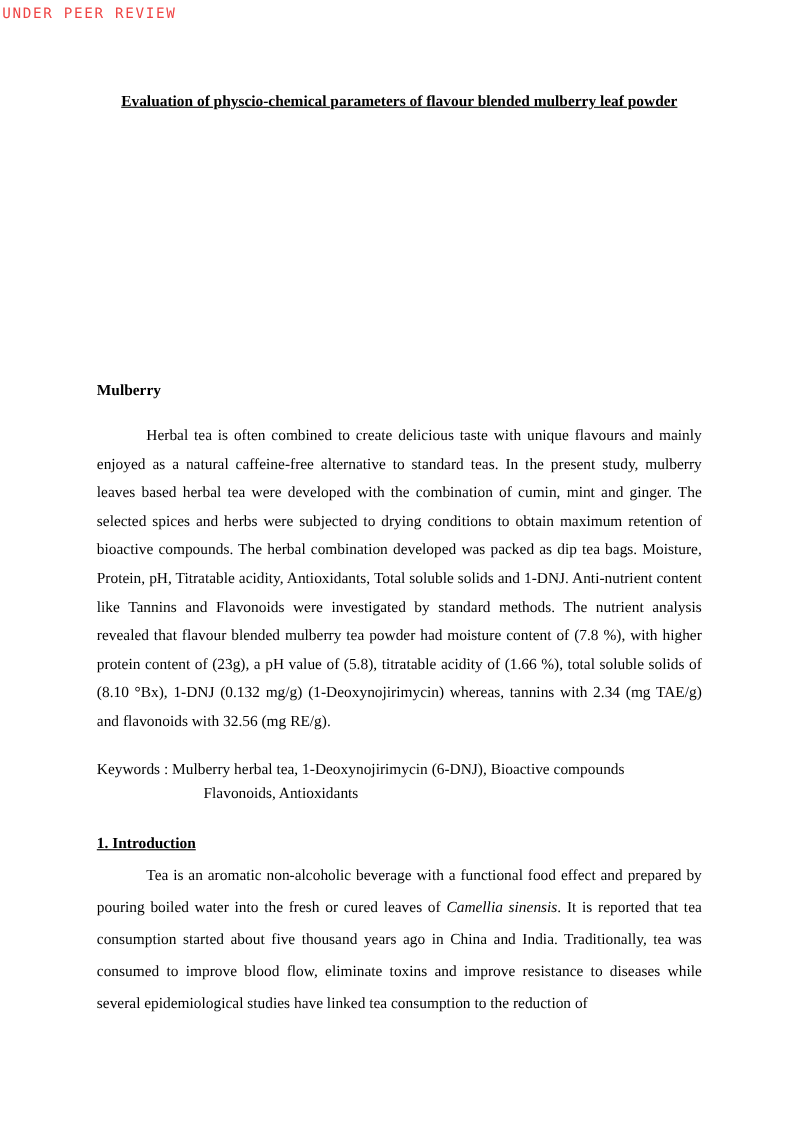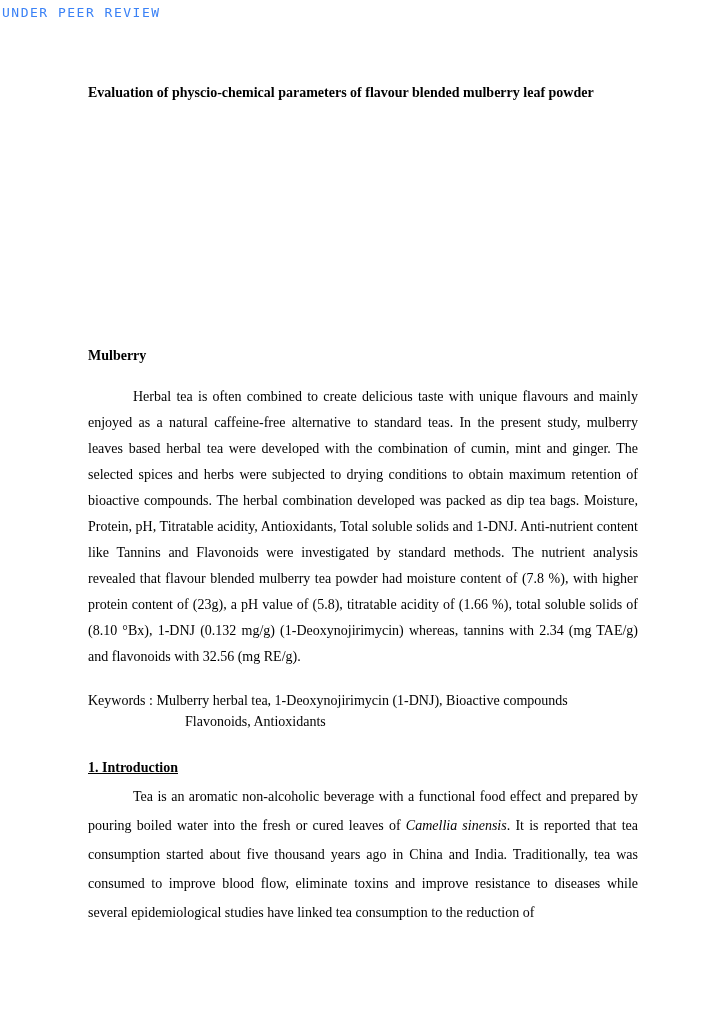--- a/index.html
+++ b/index.html
@@ -12,31 +12,32 @@
     font-family: "Liberation Serif", serif;
     color: #000000;
   }
   .peer-banner {
     position: absolute;
     top: 5px;
     left: 2px;
     font-family: "DejaVu Sans Mono", monospace;
     font-size: 13px;
     letter-spacing: 1.5px;
-    color: #3b82f6;
+    color: #ef4444;
     white-space: nowrap;
   }
   .content {
     padding: 84px 86px 0 88px; 
   }
   .paper-title {
     font-size: 14px;
     font-weight: bold;
-    text-align: left;
+    text-align: center;
     line-height: 18px;
+    text-decoration: underline;
   }
   .abstract-heading {
     margin-top: 246px;
     font-size: 14px;
     font-weight: bold;
   }
   .body-para {
     font-size: 14px;
     line-height: 26px;
     text-align: justify;
@@ -72,21 +73,21 @@
 
 <div class="content">
 
   <h1 class="paper-title">Evaluation of physcio-chemical parameters of flavour blended mulberry leaf powder</h1>
 
   <h2 class="abstract-heading">Mulberry</h2>
 
   <p class="body-para first-indent">Herbal tea is often combined to create delicious taste with unique flavours and mainly enjoyed as a natural caffeine-free alternative to standard teas. In the present study, mulberry leaves based herbal tea were developed with the combination of cumin, mint and ginger. The selected spices and herbs were subjected to drying conditions to obtain maximum retention of bioactive compounds. The herbal combination developed was packed as dip tea bags. Moisture, Protein, pH, Titratable acidity, Antioxidants, Total soluble solids and 1-DNJ. Anti-nutrient content like Tannins and Flavonoids were investigated by standard methods. The nutrient analysis revealed that flavour blended mulberry tea powder had moisture content of (7.8 %), with higher protein content of (23g), a pH value of (5.8), titratable acidity of (1.66 %), total soluble solids of (8.10 °Bx), 1-DNJ (0.132 mg/g) (1-Deoxynojirimycin) whereas, tannins with 2.34 (mg TAE/g) and flavonoids with 32.56 (mg RE/g).</p>
 
   <p class="keywords">
-    <span>Keywords : Mulberry herbal tea, 1-Deoxynojirimycin (1-DNJ), Bioactive compounds</span>
+    <span>Keywords : Mulberry herbal tea, 1-Deoxynojirimycin (6-DNJ), Bioactive compounds</span>
     <span class="line2">Flavonoids, Antioxidants</span>
   </p>
 
   <h2 class="intro-heading">1. Introduction</h2>
 
   <p class="body-para first-indent intro-para"><span>Tea is an aromatic non-alcoholic beverage with a functional food effect and prepared by pouring boiled water into the fresh or cured leaves of </span><span class="italic">Camellia sinensis</span><span>. It is reported that tea consumption started about five thousand years ago in China and India. Traditionally, tea was consumed to improve blood flow, eliminate toxins and improve resistance to diseases while several epidemiological studies have linked tea consumption to the reduction of</span></p>
 
 </div>
 
 </body></html>

